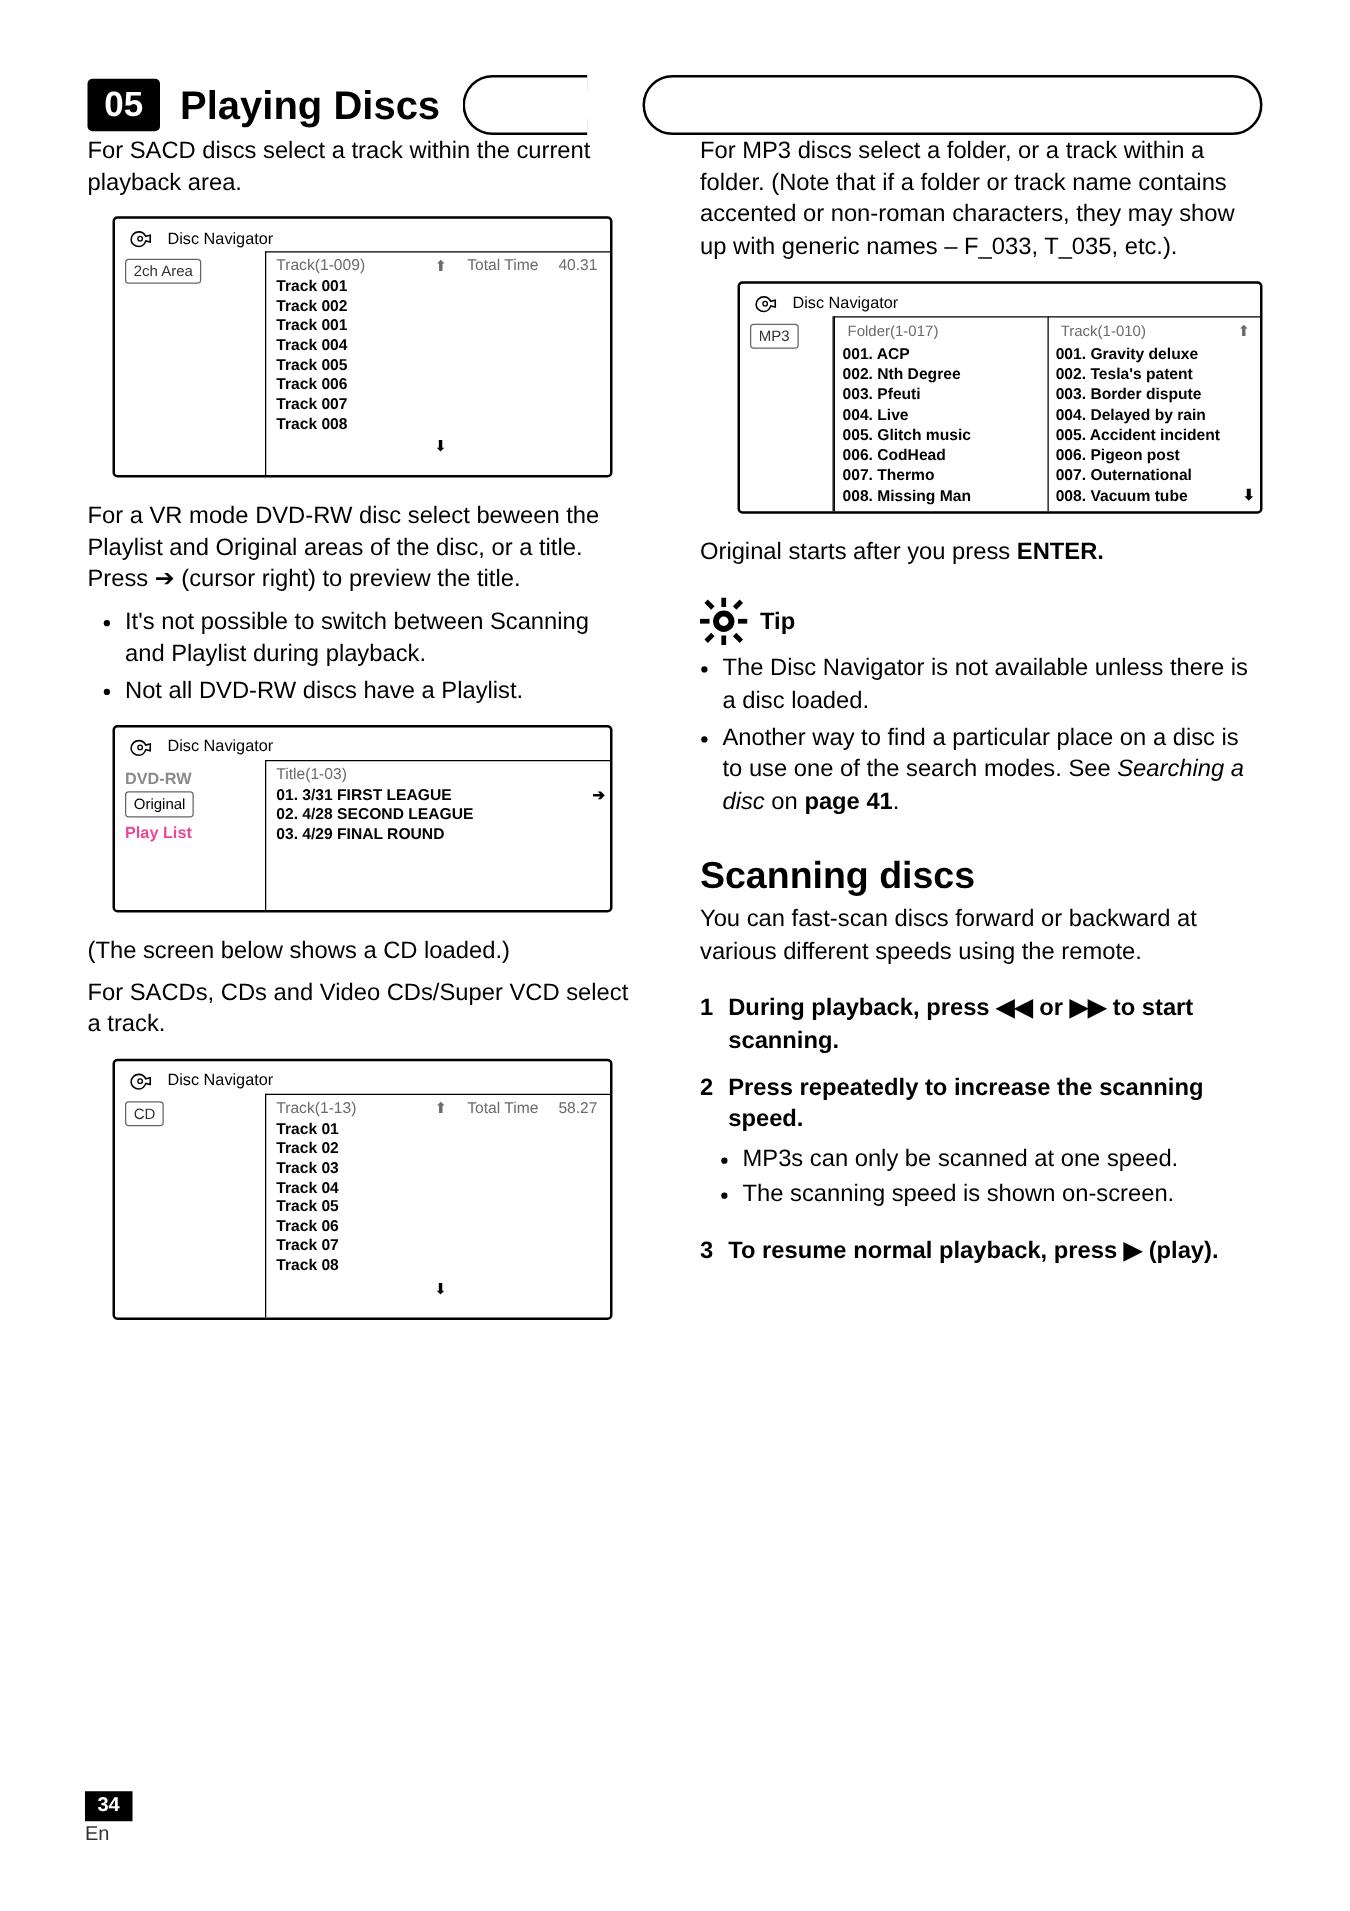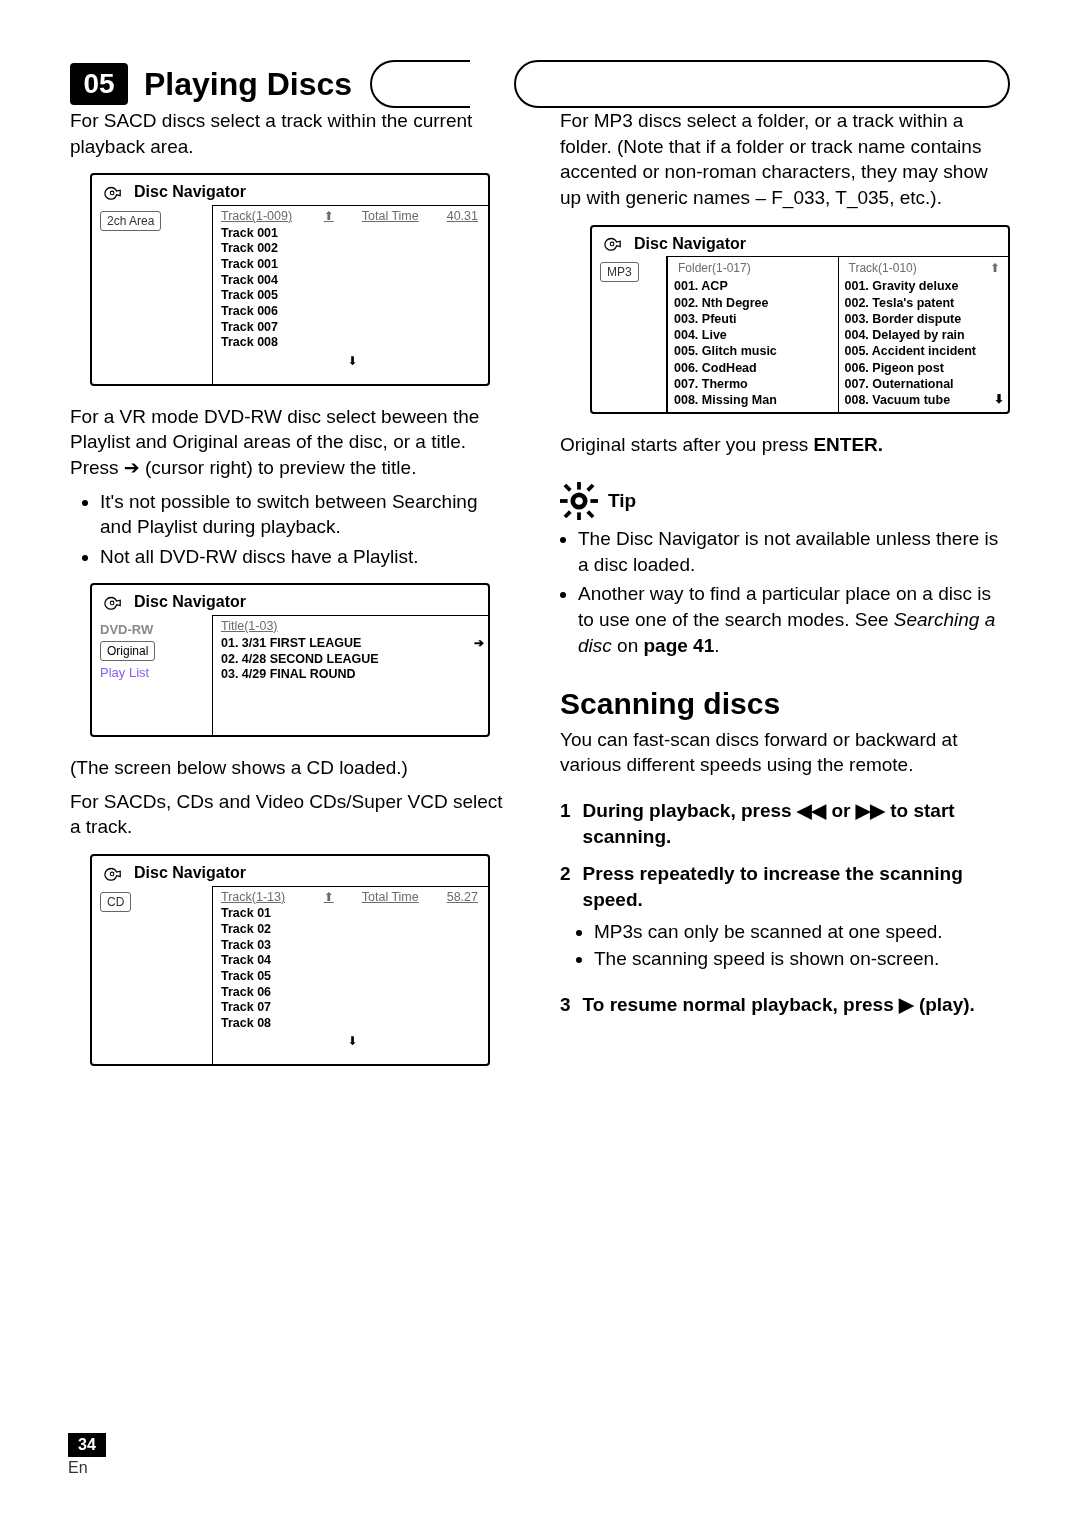--- a/index.html
+++ b/index.html
@@ -21,25 +21,25 @@
   .pill-right { flex:1; margin-left:22px; }
   .titlebox { display:flex; align-items:center; gap:16px; }
 
   .cols { display:flex; gap:52px; }
   .col { flex:1; font-size:19px; line-height:1.35; }
   .col p { margin:0 0 8px 0; }
 
   
   .osd { border:2px solid #000; border-radius:4px; background:#fff; margin:14px auto 18px 20px; width:400px; }
   .osd-header { display:flex; align-items:center; gap:10px; padding:6px 10px 2px 10px; }
-  .osd-title { font-weight:700; font-size:16px; }
+  .osd-title { font-weight:400; font-size:13px; }
   .osd-body { display:flex; }
   .osd-side { width:120px; padding:6px 8px 16px 8px; font-size:13px; color:#555; }
   .osd-main { flex:1; border-top:1.5px solid #000; border-left:1.5px solid #000; padding:1px 4px 14px 8px; font-size:12.5px; }
-  .osd-top { display:flex; align-items:center; gap:28px; color:#6b6b6b; padding:1px 6px 1px 0;text-decoration:underline; }
+  .osd-top { display:flex; align-items:center; gap:16px; color:#6b6b6b; padding:1px 6px 1px 0; }
   .osd-top .left { flex:1; }
   .osd-list div { line-height:1.25; font-weight:700; }
   .chip { border:1.5px solid #666; border-radius:3px; padding:1px 6px; font-size:12px; color:#333; display:inline-block; }
   .sel { color:#000; }
   .arrow-up, .arrow-down, .arrow-right { font-size:12px; }
   .arrow-down-row { text-align:center; margin-top:2px; }
 
   .osd--wide .osd-main { padding:0; border-top:none; }
   .osd--wide .osd-twocol { display:flex; }
   .osd--wide .osd-twocol > div { flex:1; border-top:1.5px solid #000; border-left:1.5px solid #000; padding:1px 4px 4px 6px; font-size:12.5px; }
@@ -117,37 +117,37 @@
               <div>Track 007</div>
               <div>Track 008</div>
             </div>
             <div class="arrow-down-row"><span class="arrow-down">⬇</span></div>
           </div>
         </div>
       </div>
 
       <p>For a VR mode DVD-RW disc select beween the Playlist and Original areas of the disc, or a title. Press ➔ (cursor right) to preview the title.</p>
       <ul class="bul">
-        <li>It's not possible to switch between Searching and Playlist during playback.</li>
+        <li>It's not possible to switch between Scanning and Playlist during playback.</li>
         <li>Not all DVD-RW discs have a Playlist.</li>
       </ul>
 
       <div class="osd">
         <div class="osd-header">
           <svg class="hand-icon" viewBox="0 0 24 20">
               <path d="M3 12c0-4 3-7 7-7 3 0 5 2 6 4l4-1v6l-4-1c-1 3-3 5-6 5-4 0-7-3-7-6z" fill="none" stroke="#000" stroke-width="1.4"></path>
               <circle cx="11" cy="11" r="2" fill="none" stroke="#000" stroke-width="1.2"></circle>
             </svg>
           <span class="osd-title">Disc Navigator</span>
         </div>
         <div class="osd-body">
           <div class="osd-side">
             <div style="color:#8a8a8a;font-weight:700">DVD-RW</div>
             <div style="margin-top:2px"><span class="chip sel">Original</span></div>
-            <div style="color:#8b5cf6;margin-top:3px;font-weight:400">Play List</div>
+            <div style="color:#ec4899;margin-top:3px;font-weight:700">Play List</div>
           </div>
           <div class="osd-main" style="min-height:120px;">
             <div class="osd-top">
               <span class="left">Title(1-03)</span>
             </div>
             <div class="osd-list">
               <div style="display:flex;justify-content:space-between;">
                 <span>01. 3/31 FIRST LEAGUE</span>
                 <span class="arrow-right">➔</span>
               </div>

